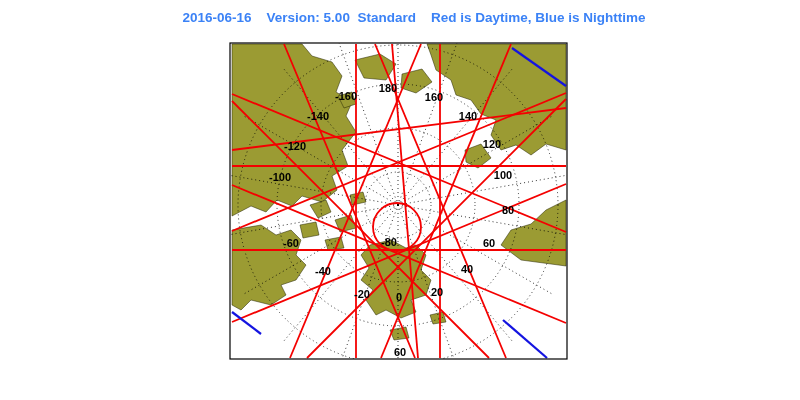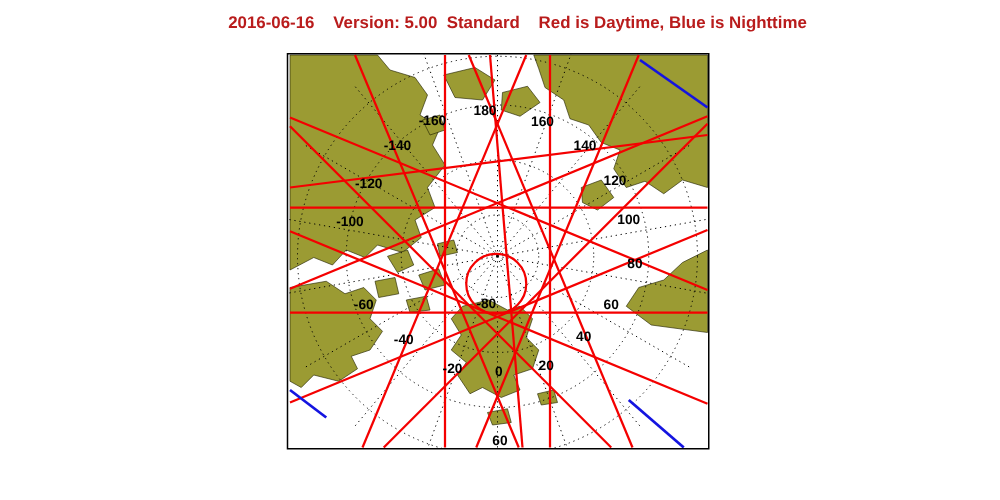--- a/index.html
+++ b/index.html
@@ -1,19 +1,19 @@
 <!DOCTYPE html>
 <html><head>
 <meta charset="utf-8">
 <style>
   html,body{margin:0;padding:0;background:#ffffff;}
   .page{position:relative;width:800px;height:400px;background:#ffffff;overflow:hidden;
         font-family:"Liberation Sans",sans-serif;}
   .title{position:absolute;top:10px;left:0;right:0;text-align:center;
-         font-weight:bold;font-size:13.5px;color:#b91c1c;white-space:pre;padding-left:28px;}
+         font-weight:bold;font-size:13.5px;color:#3b82f6;white-space:pre;padding-left:28px;}
   svg{position:absolute;top:0;left:0;}
   .lon-label{font-family:"Liberation Sans",sans-serif;font-weight:bold;font-size:11px;fill:#000;}
 </style>
 </head>
 <body>
 
 <div class="page">
   <div class="title">2016-06-16    Version: 5.00  Standard    Red is Daytime, Blue is Nighttime</div>
   <svg width="800" height="400" viewBox="0 0 800 400">
     <defs>

